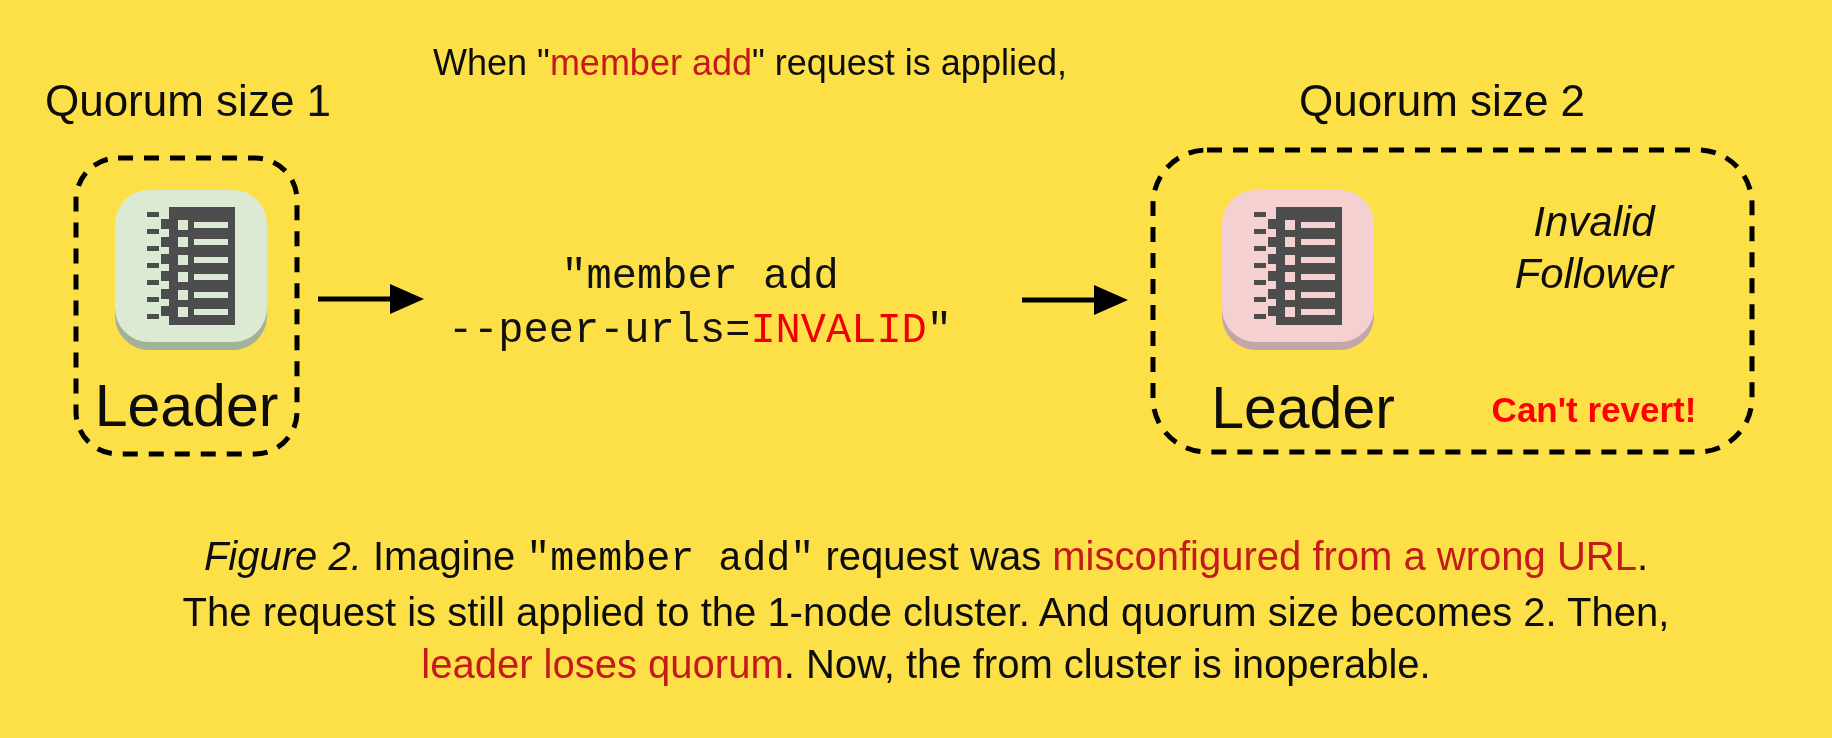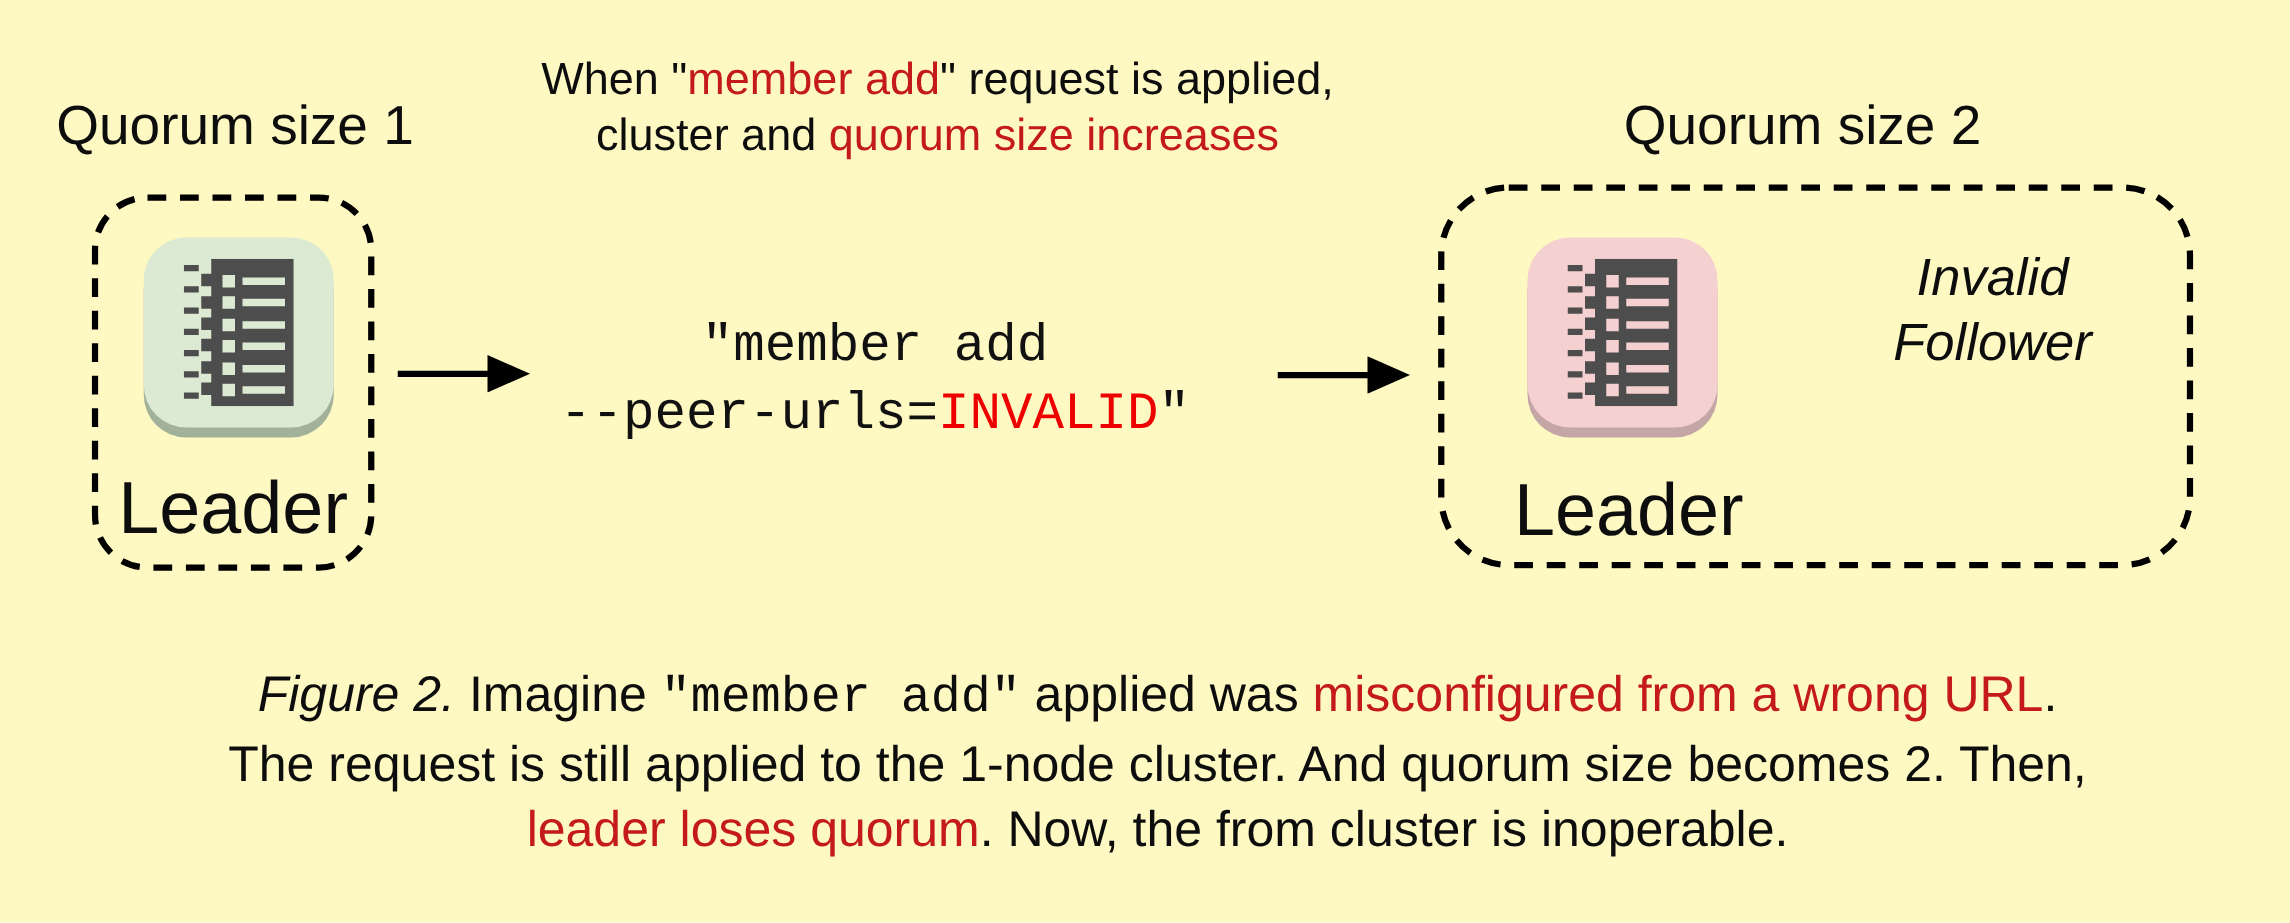--- a/index.html
+++ b/index.html
@@ -1,16 +1,16 @@
 <!DOCTYPE html>
 <html><head>
 <meta charset="utf-8">
 <style>
   html,body{margin:0;padding:0;background:#fff;}
-  .canvas{position:relative;width:1832px;height:738px;background:#fef9c3;
+  .canvas{position:relative;width:1832px;height:738px;background:#fde047;
           font-family:"Liberation Sans",sans-serif;color:#000;overflow:hidden;}
   .abs{position:absolute;}
   .center{text-align:center;}
   .cluster-title{font-size:44px;color:#0d0d0d;}
   .node-box{width:152px;height:152px;border-radius:34px;
             display:flex;align-items:center;justify-content:center;}
   .node-green{background:#dcead3;box-shadow:0 8px 0 #a2b199;}
   .node-pink{background:#f5d0d0;box-shadow:0 8px 0 #c4a6a7;}
   .node-label{font-size:59px;color:#0d0d0d;}
   .note{font-size:36px;line-height:45px;color:#0d0d0d;}
@@ -71,21 +71,20 @@
 
   <div class="abs center node-label" style="left:73px;top:372px;width:227px">Leader</div>
 
   <svg class="abs" style="left:318px;top:284px" width="106" height="30">
     <line x1="0" y1="15" x2="76" y2="15" stroke="#000" stroke-width="5"></line>
     <polygon points="72,0 106,15 72,30" fill="#000"></polygon>
   </svg>
 
   <div class="abs center note" style="left:390px;top:40px;width:720px">
     <div><span>When "</span><span class="em-red">member add</span><span>" request is applied,</span></div>
-    <div><span>cluster and </span><span class="em-red">quorum size increases</span></div>
   </div>
 
   <div class="abs center command mono" style="left:395px;top:250px;width:610px">
     <div>"member add</div>
     <div><span>--peer-urls=</span><span class="invalid-red">INVALID</span><span>"</span></div>
   </div>
 
   <svg class="abs" style="left:1022px;top:285px" width="106" height="30">
     <line x1="0" y1="15" x2="76" y2="15" stroke="#000" stroke-width="5"></line>
     <polygon points="72,0 106,15 72,30" fill="#000"></polygon>
@@ -132,20 +131,21 @@
     </svg>
   </div>
 
   <div class="abs center node-label" style="left:1208px;top:374px;width:190px">Leader</div>
 
   <div class="abs center status-text" style="left:1429px;top:196px;width:330px">
     <div>Invalid</div>
     <div>Follower</div>
   </div>
 
+  <div class="abs center warning-text" style="left:1429px;top:390px;width:330px">Can't revert!</div>
 
   <div class="abs center caption" style="left:10px;top:530px;width:1832px">
-    <div><span class="fig-italic">Figure 2.</span><span> Imagine </span><span class="mono">"member add"</span><span> applied was </span><span class="em-red">misconfigured from a wrong URL</span><span>.</span></div>
+    <div><span class="fig-italic">Figure 2.</span><span> Imagine </span><span class="mono">"member add"</span><span> request was </span><span class="em-red">misconfigured from a wrong URL</span><span>.</span></div>
     <div>The request is still applied to the 1-node cluster. And quorum size becomes 2. Then,</div>
     <div><span class="em-red">leader loses quorum</span><span>. Now, the from cluster is inoperable.</span></div>
   </div>
 
 </div>
 
 </body></html>

